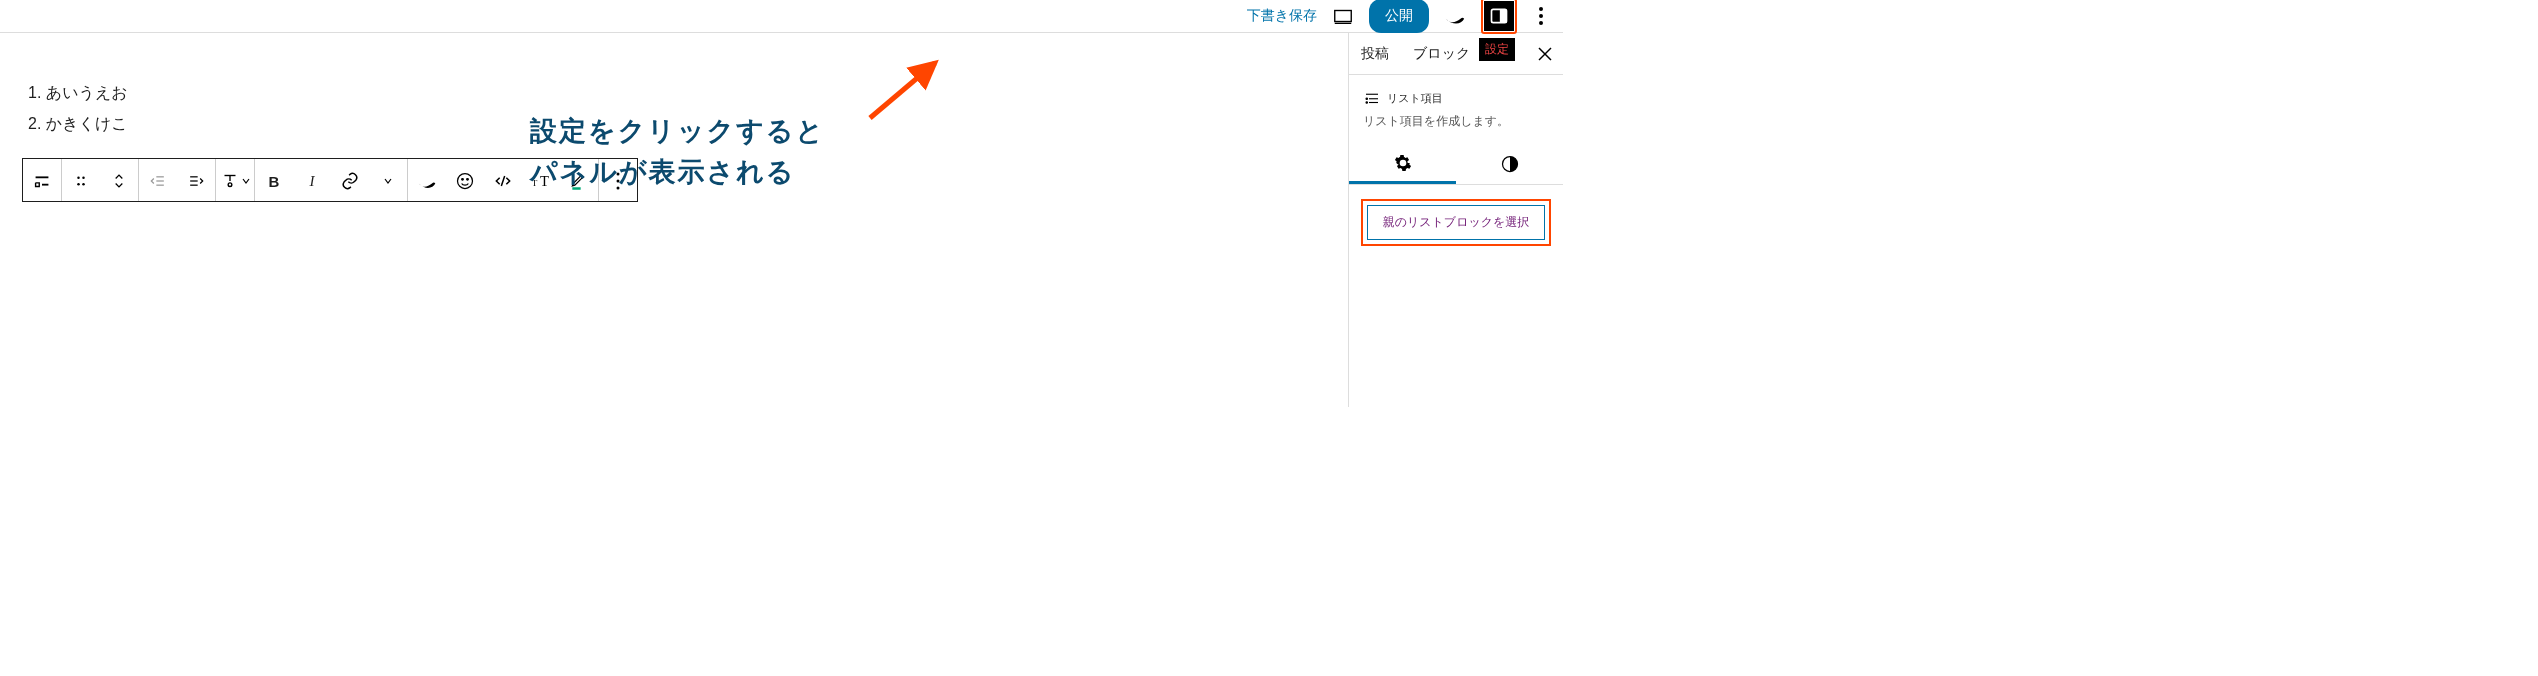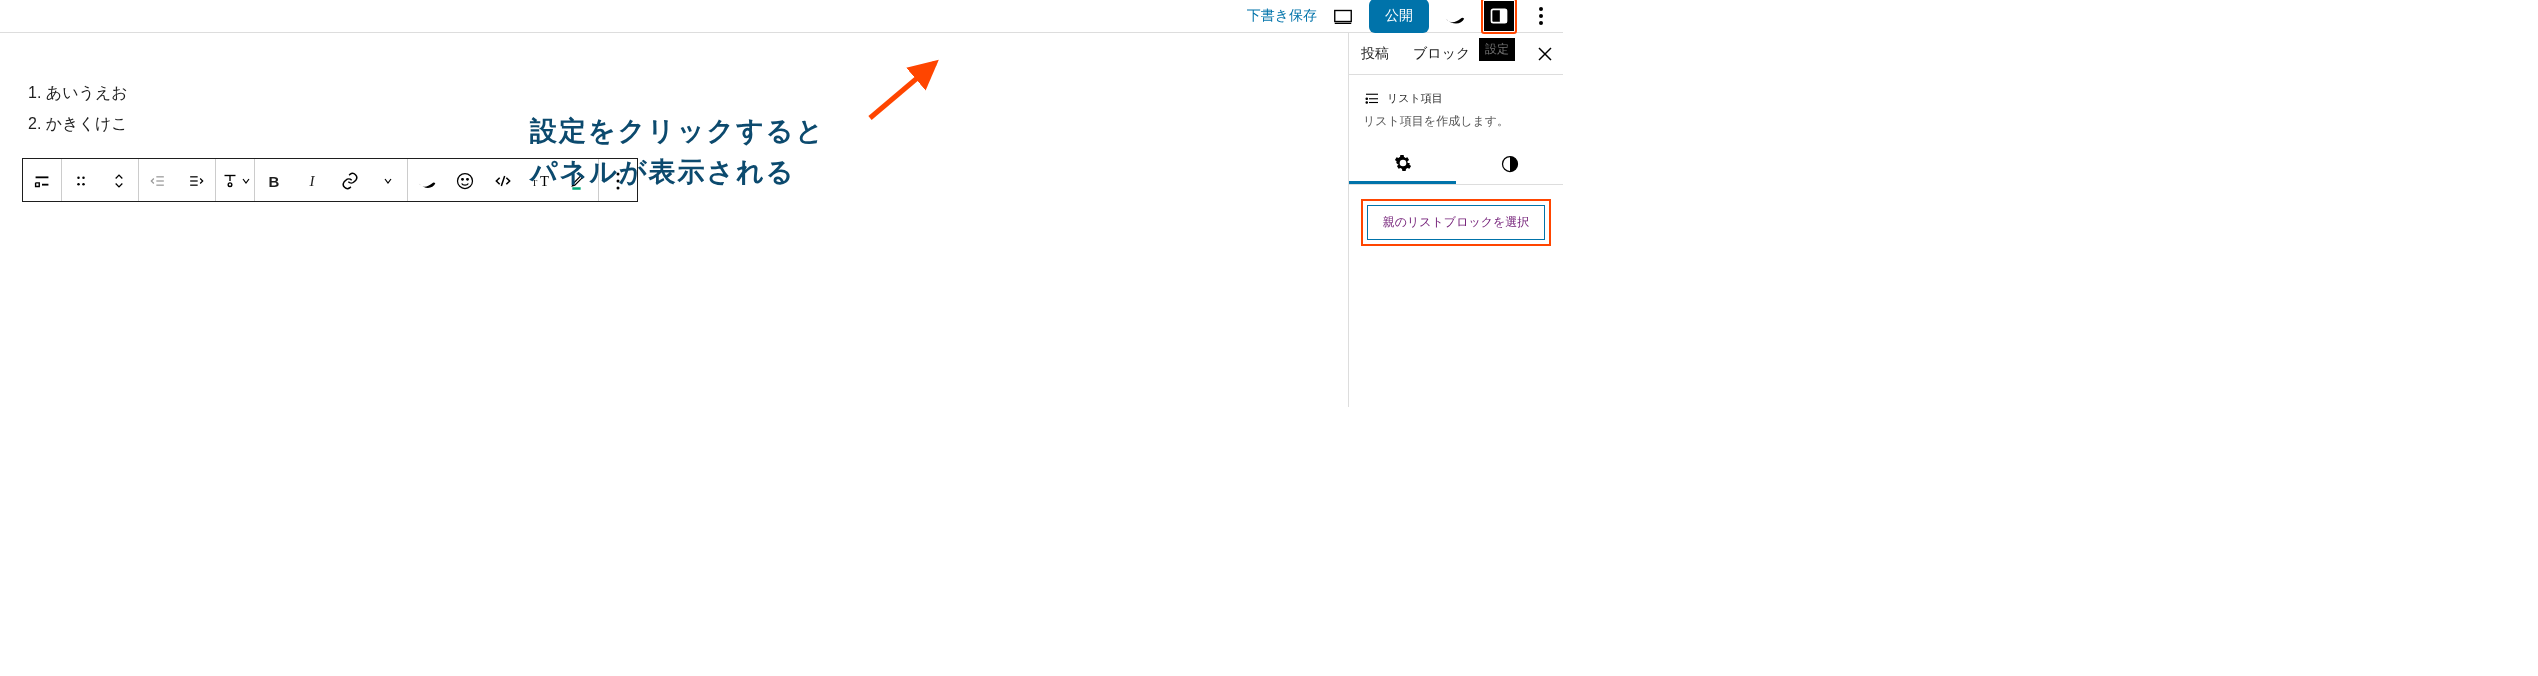--- a/index.html
+++ b/index.html
@@ -15,21 +15,21 @@
       background: #fff;
       position: relative;
       z-index: 10;
     }
     .save-draft { color: #0073aa; font-size: 14px; cursor: pointer; }
     .preview-btn { display:flex; align-items:center; justify-content:center; width: 32px; height: 32px; }
     .publish-btn {
       background: #0073aa;
       color: #fff;
       padding: 8px 16px;
-      border-radius: 6px;
+      border-radius: 12px;
       font-size: 14px;
       border: none;
       cursor: pointer;
     }
     .swoop-icon { width: 32px; height: 32px; display:flex; align-items:center; justify-content:center; }
     .settings-btn {
       width: 36px; height: 36px;
       display:flex; align-items:center; justify-content:center;
       border: 2.5px solid #ff4500;
       border-radius: 3px;
@@ -39,21 +39,21 @@
     .settings-inner {
       background: #000;
       width: 30px; height: 30px;
       display:flex; align-items:center; justify-content:center;
     }
     .tooltip-settings {
       position: absolute;
       top: 38px;
       right: 0;
       background: #000;
-      color: #737373;
+      color: #ef4444;
       font-size: 12px;
       padding: 3px 6px;
       white-space: nowrap;
       z-index: 20;
     }
     .more-menu { width: 28px; height:36px; display:flex; align-items:center; justify-content:center; }
     
     .main-area {
       display:flex;
       height: calc(100% - 42px);

